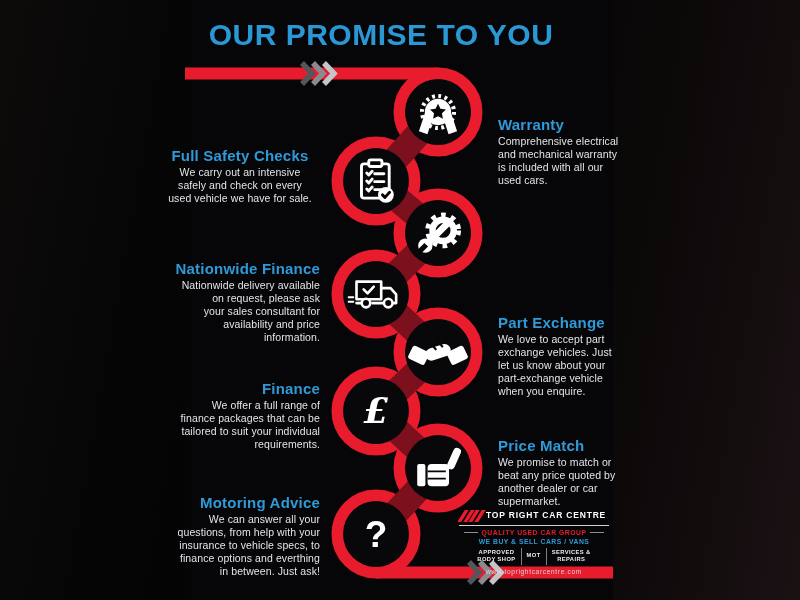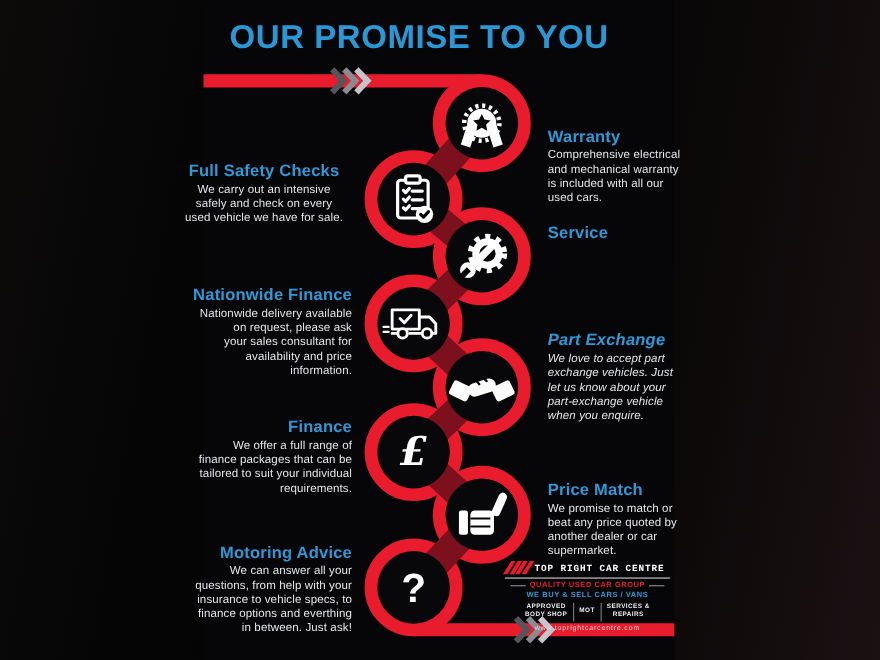--- a/index.html
+++ b/index.html
@@ -13,21 +13,21 @@
   .page-title{
     position:absolute;left:167px;top:18px;width:428px;text-align:center;
     font-size:30px;font-weight:700;letter-spacing:.5px;color:#2b98d6;
   }
   .item{position:absolute;}
   .item .item-heading{font-size:15px;font-weight:700;color:#2f9ad7;letter-spacing:.2px;}
   .item .item-body{margin-top:2px;font-size:10.5px;line-height:1.23;color:#e3e5e8;white-space:pre-line;letter-spacing:.1px;}
   .item.side-left{text-align:right;}
   .item.side-right{text-align:left;}
   .logo{position:absolute;left:459px;top:508px;width:150px;color:#fff;}
-  .logo-row1{display:flex;align-items:flex-end;gap:5px;padding:2px 0 3px 2px;border-bottom:1px solid #cfd1d5;font-family:Liberation Mono, monospace;}
+  .logo-row1{display:flex;align-items:flex-start;gap:5px;padding:2px 0 3px 2px;border-bottom:1px solid #cfd1d5;}
   .stripes{display:inline-flex;gap:2px;}
   .stripes i{display:block;width:3.5px;height:12px;background:#e81c2c;transform:skewX(-32deg);}
   .logo-name{font-size:8.5px;font-weight:800;letter-spacing:.8px;color:#fff;white-space:nowrap;}
   .logo-row2{margin-top:3px;display:flex;align-items:center;justify-content:center;gap:4px;
     font-size:6.8px;font-weight:800;letter-spacing:.5px;color:#e81c2c;}
   .logo-row2 .hline{display:block;width:14px;height:1px;background:#8d8f95;}
   .logo-row3{margin-top:1.5px;text-align:center;font-size:6.8px;font-weight:800;letter-spacing:.5px;color:#2f9ad7;}
   .logo-row4{margin-top:3px;display:flex;justify-content:center;align-items:stretch;}
   .logo-row4 .svc{display:flex;flex-direction:column;justify-content:center;text-align:center;
     padding:1px 5px;font-size:5.8px;font-weight:700;letter-spacing:.4px;line-height:1.35;color:#eceef0;}
@@ -158,31 +158,30 @@
 is included with all our
 used cars.</div>
   </div>
       <div class="item side-left" style="top: 147px; width: 160px; right: 480px; text-align: center;">
     <div class="item-heading">Full Safety Checks</div>
     <div class="item-body">We carry out an intensive
 safely and check on every
 used vehicle we have for sale.</div>
   </div>
       <div class="item side-right" style="top: 203px; width: 140px; left: 498px;">
-    <div class="item-heading">Service</div>
   </div>
       <div class="item side-left" style="top: 260px; width: 160px; right: 480px;">
     <div class="item-heading">Nationwide Finance</div>
     <div class="item-body">Nationwide delivery available
 on request, please ask
 your sales consultant for
 availability and price
 information.</div>
   </div>
-      <div class="item side-right" style="top: 301px; width: 130px; left: 498px; font-style: italic;">
+      <div class="item side-right" style="top: 314px; width: 130px; left: 498px;">
     <div class="item-heading">Part Exchange</div>
     <div class="item-body">We love to accept part
 exchange vehicles. Just
 let us know about your
 part-exchange vehicle
 when you enquire.</div>
   </div>
       <div class="item side-left" style="top: 380px; width: 165px; right: 480px;">
     <div class="item-heading">Finance</div>
     <div class="item-body">We offer a full range of

